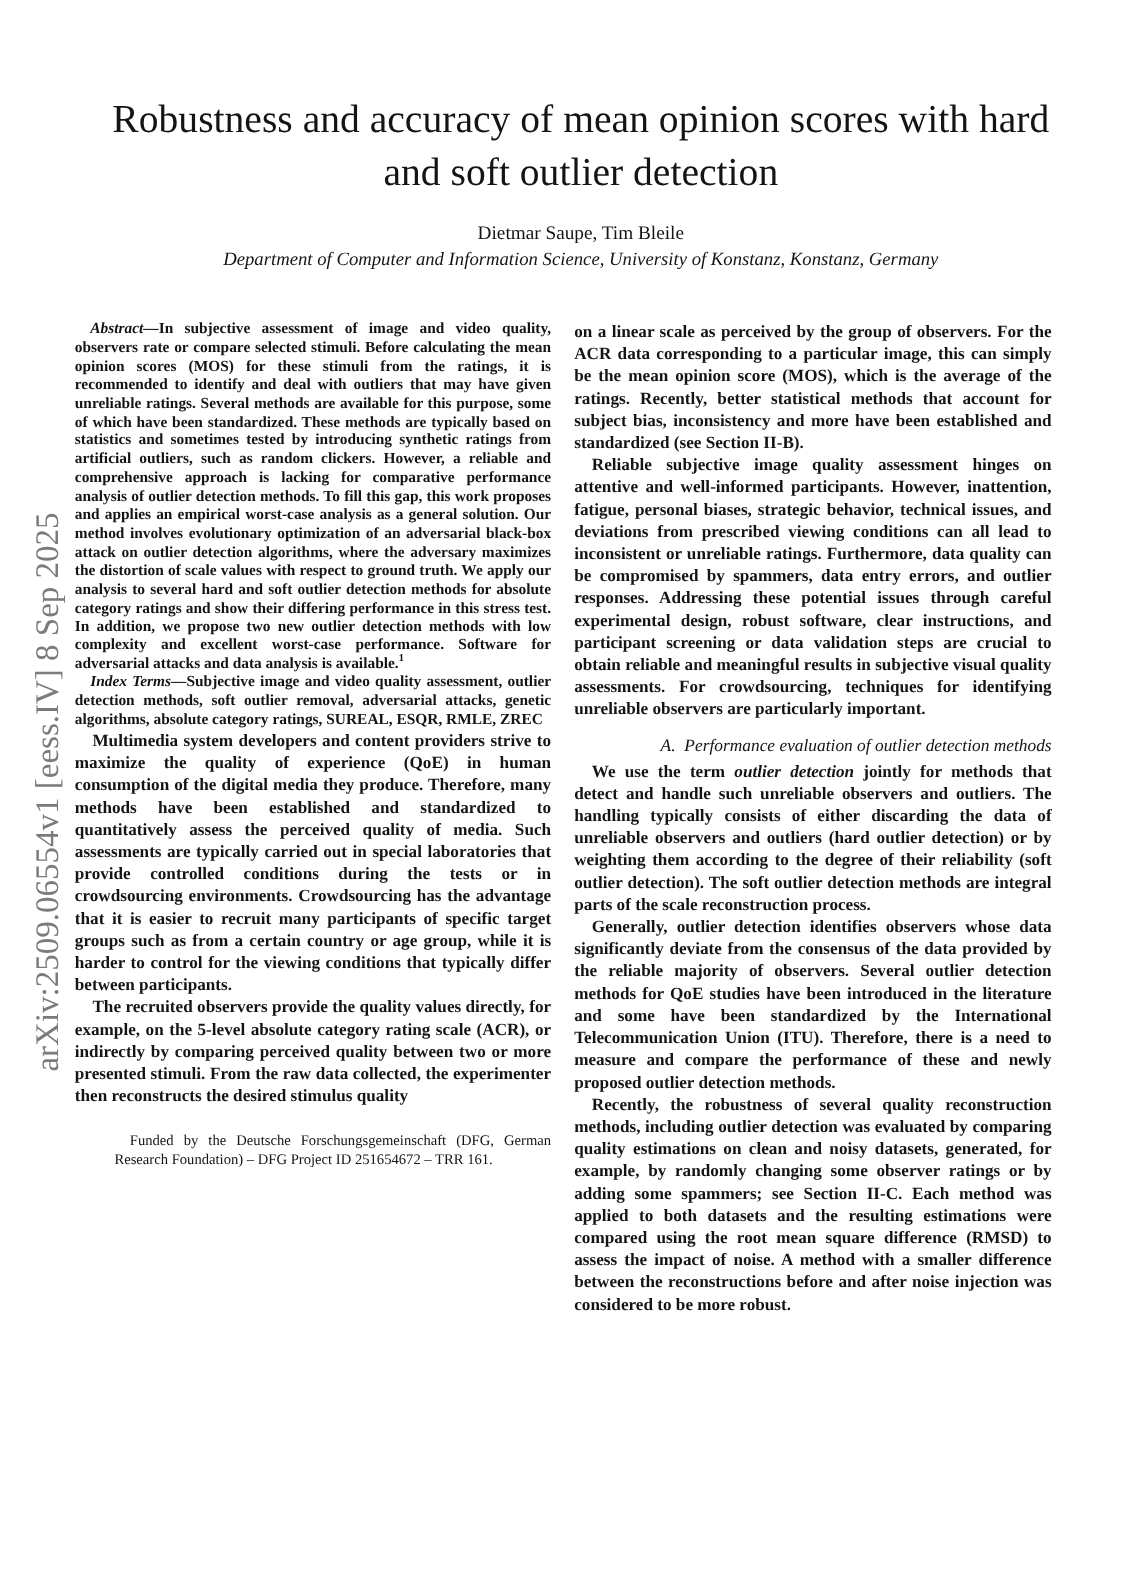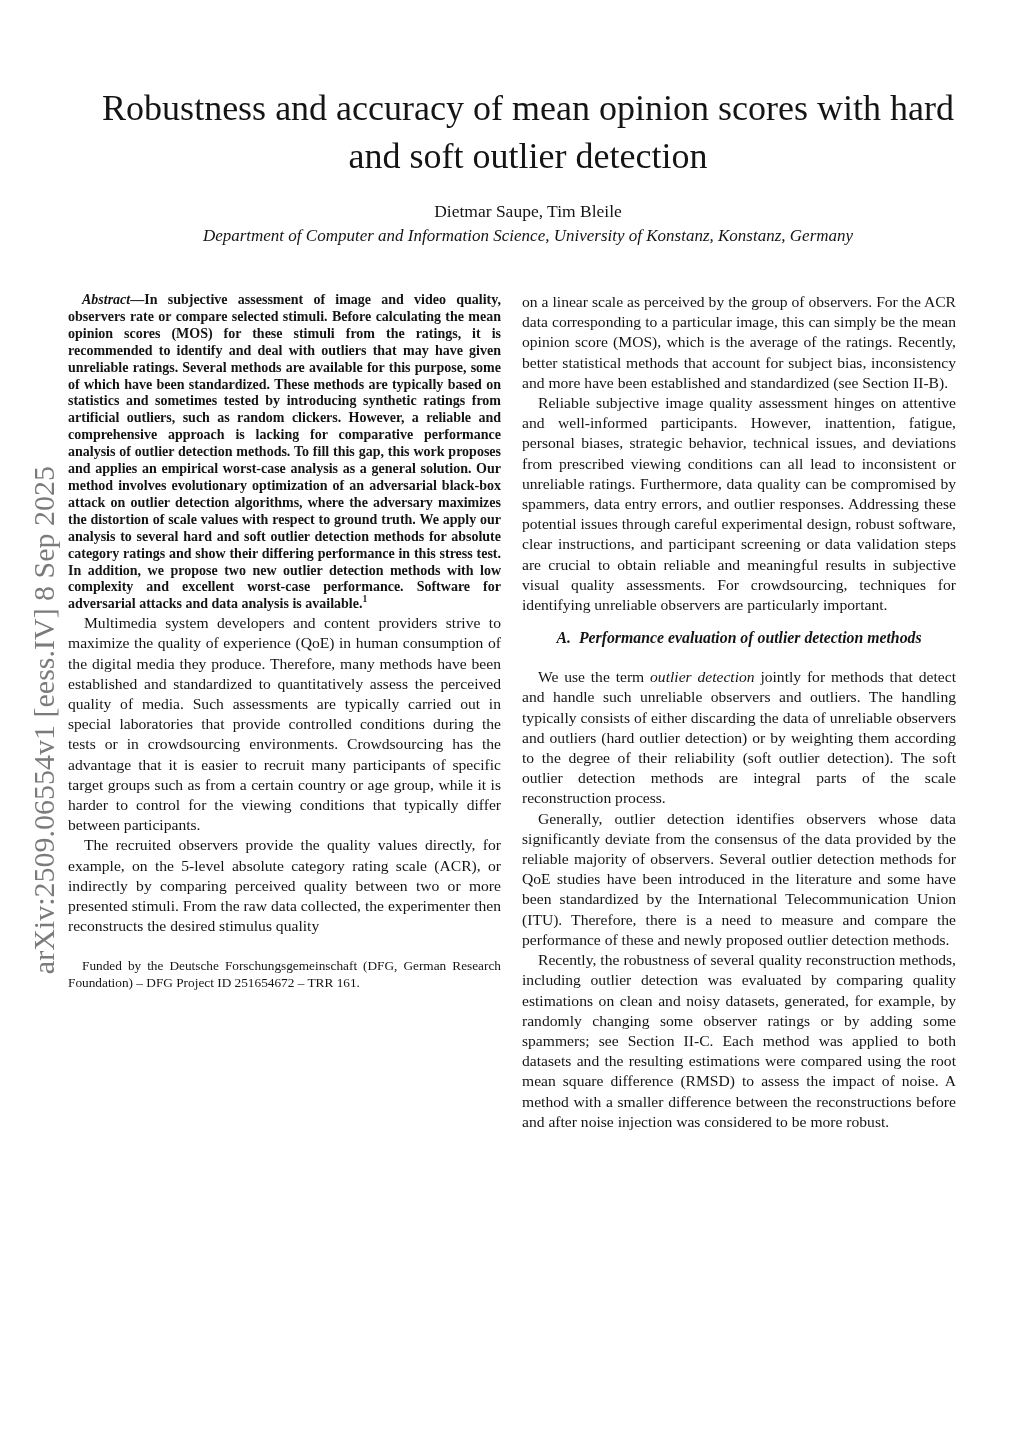--- a/index.html
+++ b/index.html
@@ -35,21 +35,21 @@
     margin: 0 auto;
   }
   .authors { margin-top: 21px; font-size: 17.5px; }
   .affiliation { margin-top: 4px; font-size: 17px; font-style: italic; }
 
   
   .col { position: absolute; top: 292px; text-align: justify; }
   .col-left  { left: 68px;  width: 433px; }
   .col-right { left: 522px; width: 434px; }
 
-  p { margin: 0; }
+  p { margin: 0; font-weight: bold; }
 
   .abstract-par, .index-par {
     font-weight: bold;
     font-size: 14px;
     line-height: 16.9px;
     text-indent: 14px;
   }
   .lead-italic { font-style: italic; }
 
   .body-par {
@@ -62,31 +62,30 @@
   .section-heading {
     text-align: center;
     font-size: 15.8px;
     margin-top: 14px;
     margin-bottom: 12px;
     font-weight: 400;
   }
   .section-heading .sc { font-variant: small-caps; margin-left: 8px; letter-spacing: 0.5px; }
 
   .subsection-heading {
-    text-align: center;
+    text-align: right;
     font-style: italic;
     font-size: 15.8px;
     margin-top: 14px;
-    margin-bottom: 20px;
-    font-weight: bold;
+    margin-bottom: 4px;
   }
   .subsection-heading .sub-title { margin-left: 8px; }
 
   .footnote-block { margin-top: 22px; font-size: 13.3px; line-height: 16.3px; text-align: justify; }
-  .footnote-block .fn { text-indent: 14px; }
+  .footnote-block .fn { text-indent: 14px; margin-left: 36px; }
 
   sup { font-size: 9.5px; line-height: 0; vertical-align: super; }
   .ital { font-style: italic; }
 </style>
 </head>
 <body>
 
 <div class="page">
 
   <div class="arxiv-watermark">arXiv:2509.06554v1  [eess.IV]  8 Sep 2025</div>
@@ -94,20 +93,21 @@
   <div class="header">
     <div class="title">Robustness and accuracy of mean opinion scores with hard and soft outlier detection</div>
     <div class="authors">Dietmar Saupe, Tim Bleile</div>
     <div class="affiliation">Department of Computer and Information Science, University of Konstanz, Konstanz, Germany</div>
   </div>
 
   <div class="col col-left">
 
     <p class="abstract-par"><span class="lead-italic">Abstract</span><span>—In subjective assessment of image and video quality, observers rate or compare selected stimuli. Before calculating the mean opinion scores (MOS) for these stimuli from the ratings, it is recommended to identify and deal with outliers that may have given unreliable ratings. Several methods are available for this purpose, some of which have been standardized. These methods are typically based on statistics and sometimes tested by introducing synthetic ratings from artificial outliers, such as random clickers. However, a reliable and comprehensive approach is lacking for comparative performance analysis of outlier detection methods. To fill this gap, this work proposes and applies an empirical worst-case analysis as a general solution. Our method involves evolutionary optimization of an adversarial black-box attack on outlier detection algorithms, where the adversary maximizes the distortion of scale values with respect to ground truth. We apply our analysis to several hard and soft outlier detection methods for absolute category ratings and show their differing performance in this stress test. In addition, we propose two new outlier detection methods with low complexity and excellent worst-case performance. Software for adversarial attacks and data analysis is available.</span><sup>1</sup></p>
 
+    <p class="index-par"><span class="lead-italic">Index Terms</span><span>—Subjective image and video quality assessment, outlier detection methods, soft outlier removal, adversarial attacks, genetic algorithms, absolute category ratings, SUREAL, ESQR, RMLE, ZREC</span></p>
 
 
     <p class="body-par">Multimedia system developers and content providers strive to maximize the quality of experience (QoE) in human consumption of the digital media they produce. Therefore, many methods have been established and standardized to quantitatively assess the perceived quality of media. Such assessments are typically carried out in special laboratories that provide controlled conditions during the tests or in crowdsourcing environments. Crowdsourcing has the advantage that it is easier to recruit many participants of specific target groups such as from a certain country or age group, while it is harder to control for the viewing conditions that typically differ between participants.</p>
 
     <p class="body-par">The recruited observers provide the quality values directly, for example, on the 5-level absolute category rating scale (ACR), or indirectly by comparing perceived quality between two or more presented stimuli. From the raw data collected, the experimenter then reconstructs the desired stimulus quality</p>
 
     <div class="footnote-block">
       <div class="fn">Funded by the Deutsche Forschungsgemeinschaft (DFG, German Research Foundation) – DFG Project ID 251654672 – TRR 161.</div>
     </div>
 

